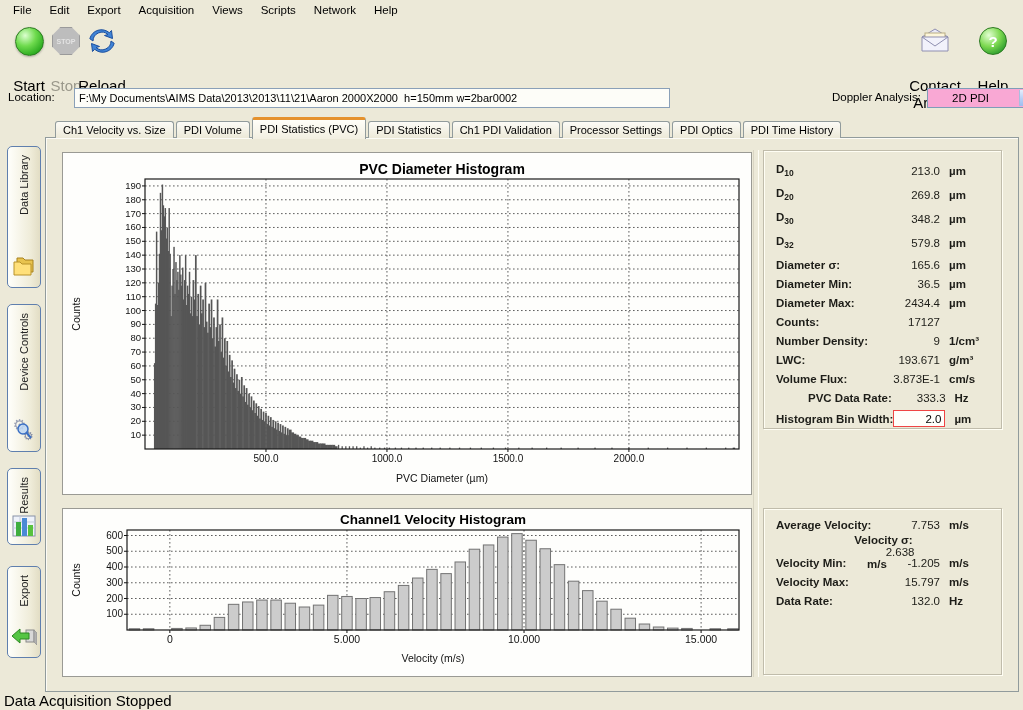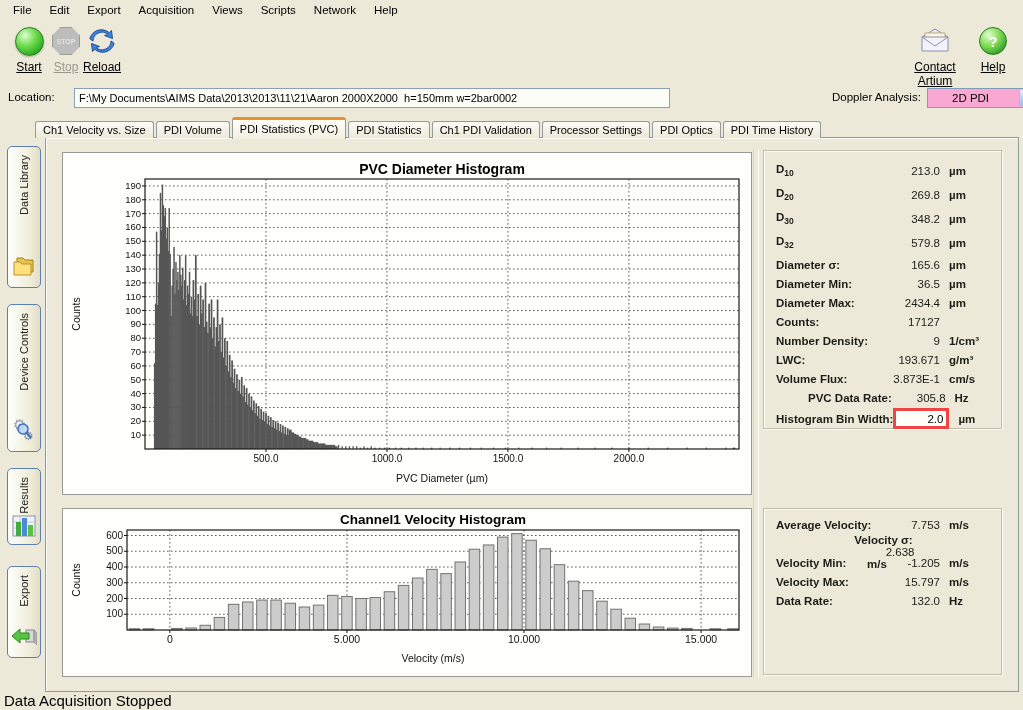--- a/index.html
+++ b/index.html
@@ -7,21 +7,21 @@
   #app{position:relative;width:1023px;height:710px;background:#ece9d8;overflow:hidden;font-size:11px;color:#000;}
 
   
   #menubar{position:absolute;left:0;top:0;width:100%;height:19px;display:flex;align-items:center;padding-left:4px;box-sizing:border-box;}
   .menu-item{padding:2px 9px;font-size:11.5px;cursor:default;}
 
   
   #toolbar{position:absolute;left:0;top:20px;width:100%;height:64px;}
   .tool-btn{position:absolute;width:58px;text-align:center;cursor:default;}
   .tool-btn .ticon{display:flex;justify-content:center;align-items:center;height:34px;}
-  .tool-btn .tlabel{font-size:12px;margin-top:2px;text-decoration:underline;}
+  .tool-btn .tlabel{font-size:15px;margin-top:19px;}
   .tool-btn.disabled .tlabel{color:#9a988b;}
   .start-circle{width:27px;height:27px;border-radius:50%;
     background:radial-gradient(circle at 34% 28%, #dcffd0 0%, #6fdb4e 40%, #2fae22 75%, #157a12 100%);
     border:1px solid #2b7a20;box-shadow:0 1px 2px rgba(0,0,0,.25);}
   .stop-octagon{width:26px;height:26px;background:#bdbdbd;border:1px solid #9a9a9a;color:#e3e3e3;
     font-size:7px;font-weight:bold;display:flex;align-items:center;justify-content:center;
     clip-path:polygon(30% 0,70% 0,100% 30%,100% 70%,70% 100%,30% 100%,0 70%,0 30%);}
   .help-sphere{width:26px;height:26px;border-radius:50%;
     background:radial-gradient(circle at 34% 28%, #e2ffd2 0%, #7cd84f 45%, #2f9e2f 80%, #1c6e1c 100%);
     border:1px solid #2b7a20;color:#fff;font-weight:bold;font-size:15px;display:flex;align-items:center;justify-content:center;}
@@ -41,21 +41,21 @@
 
   
   .side-btn{position:absolute;left:7px;width:34px;border:1px solid #5f7fae;border-radius:5px;
     background:linear-gradient(90deg,#fffffb, #efecd9 70%, #e2ddc4);display:flex;flex-direction:column;
     align-items:center;justify-content:space-between;cursor:default;box-sizing:border-box;padding:8px 0 6px 0;}
   .vlabel{writing-mode:vertical-rl;transform:rotate(180deg);font-size:11px;color:#222;}
 
   
   #main-panel{position:absolute;left:45px;top:137px;width:972px;height:553px;background:#ece9d8;
     border:1px solid #919b9c;box-shadow:inset 1px 1px 0 #fcfbf6;}
-  #tabbar{position:absolute;left:35px;top:119px;height:19px;display:flex;align-items:flex-end;z-index:5;}
+  #tabbar{position:absolute;left:55px;top:119px;height:19px;display:flex;align-items:flex-end;z-index:5;}
   .tab{height:16px;line-height:16px;padding:0 7px;margin-right:2px;font-size:11px;white-space:nowrap;
     border:1px solid #919b9c;border-bottom:none;border-radius:3px 3px 0 0;
     background:linear-gradient(#fcfbf6,#ece9d8);cursor:default;}
   .tab.active{height:19px;line-height:18px;border-top:3px solid #e5912c;background:linear-gradient(#fffef8,#f2efe1);
     position:relative;top:1px;z-index:6;}
 
   
   .chart-panel{position:absolute;background:#fefefc;border:1px solid #9a9a94;}
   #chart1-panel{left:62px;top:152px;width:688px;height:341px;}
   #chart2-panel{left:62px;top:508px;width:688px;height:167px;}
@@ -67,21 +67,21 @@
   
   .stats-panel{position:absolute;left:763px;width:239px;background:#ece9d8;border:1px solid #c0bcab;
     box-shadow:inset 1px 1px 0 #fffef4, 1px 1px 0 #fffef4;box-sizing:border-box;padding-top:8px;}
   #stats-diam{top:150px;height:279px;}
   #stats-vel{top:508px;height:167px;padding-top:6px;}
   .stat-row{display:flex;align-items:center;padding:0 10px 0 12px;font-size:11.5px;}
   .stat-row .lbl{flex:1;font-weight:bold;color:#1d1d18;white-space:nowrap;}
   .stat-row .lbl sub{font-size:8.5px;}
   .stat-row .val{width:62px;text-align:right;color:#1d1d18;}
   .stat-row .unit{width:42px;padding-left:9px;font-weight:bold;color:#1d1d18;white-space:nowrap;}
-  .bin-input{width:44px;height:15px;border:3px solid #ef4444;background:#fffefb;text-align:right;
+  .bin-input{width:44px;height:15px;border:1px solid #ef4444;background:#fffefb;text-align:right;
     font-family:"Liberation Sans",sans-serif;font-size:11.5px;padding:0 3px;}
 
   
   #statusbar{position:absolute;left:0;top:691px;width:100%;height:19px;display:flex;align-items:center;padding-left:4px;box-sizing:border-box;font-size:15px;}
 </style>
 </head>
 <body>
 
 <div id="app">
 
@@ -619,21 +619,21 @@
         <span class="val">193.671</span>
         <span class="unit">g/m³</span>
       </div>
       <div class="stat-row" style="height: 19px;">
         <span class="lbl">Volume Flux:</span>
         <span class="val">3.873E-1</span>
         <span class="unit">cm/s</span>
       </div>
       <div class="stat-row" style="height: 19px; margin-left: 32px;">
         <span class="lbl">PVC Data Rate:</span>
-        <span class="val">305.8</span>
+        <span class="val">333.3</span>
         <span class="unit">Hz</span>
       </div>
       <div class="stat-row" style="height: 23px;">
         <span class="lbl">Histogram Bin Width:</span>
         <input class="bin-input" type="text" value="2.0" style="">
         <span class="unit">µm</span>
       </div>
     </div>
   <div id="stats-vel" class="stats-panel">
       <div class="stat-row" style="height: 19px;">

